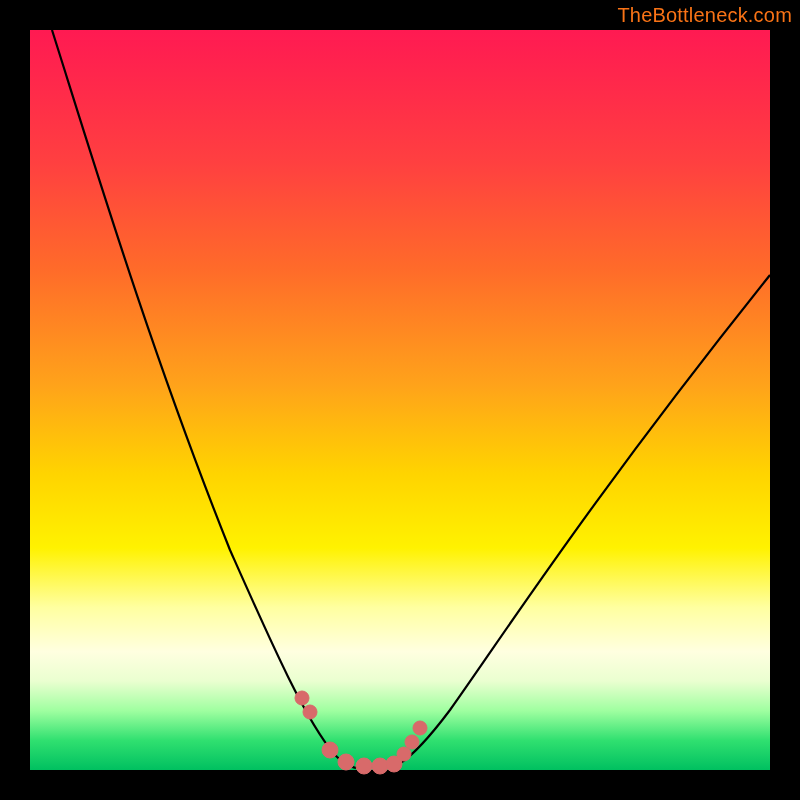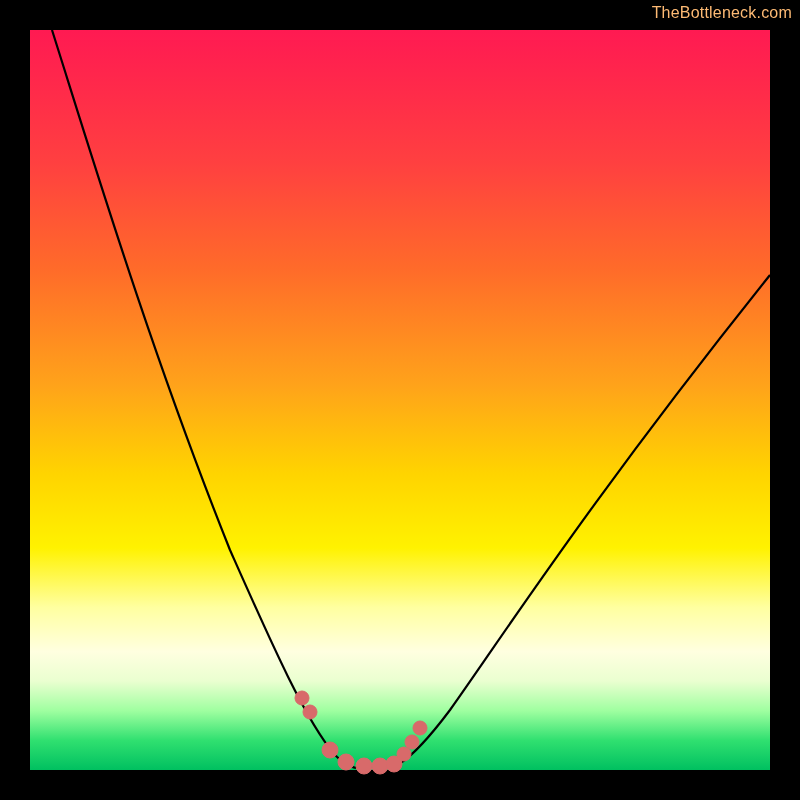--- a/index.html
+++ b/index.html
@@ -45,22 +45,22 @@
     left: 0;
     top: 0;
     width: 740px;
     height: 740px;
     overflow: visible;
   }
   .watermark {
     position: absolute;
     top: 4px;
     right: 8px;
-    color: #fdba74;
-    font-size: 16px;
+    color: #f97316;
+    font-size: 20px;
     letter-spacing: 0.2px;
     user-select: none;
   }
 </style>
 </head>
 <body>
 
 <div class="frame">
   <div class="plot">
     <svg class="curve" viewBox="0 0 740 740" preserveAspectRatio="none">

